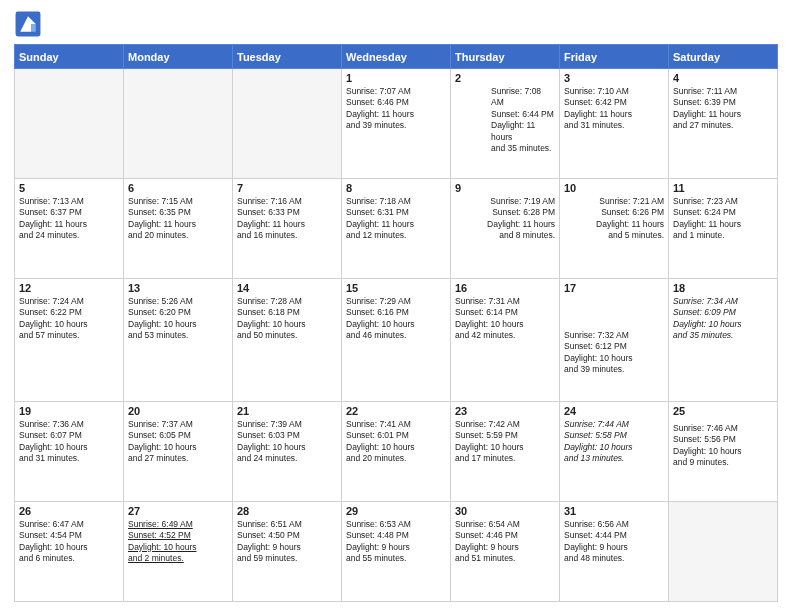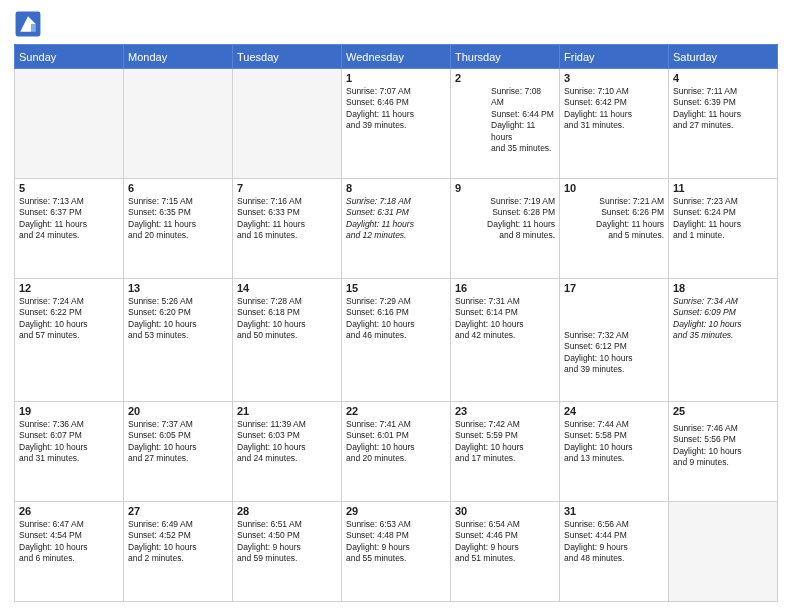--- a/index.html
+++ b/index.html
@@ -59,21 +59,21 @@
       flex: 1;
       border: 1px solid #ccc;
       border-collapse: collapse;
       width: 100%;
       table-layout: fixed;
     }
     .calendar th {
       background-color: #3a6cc8;
       color: #fff;
       font-size: 11px;
-      font-weight: normal;
+      font-weight: bold;
       padding: 4px 4px;
       text-align: left;
       border: 1px solid #5585d8;
       height: 24px;
     }
     .calendar td {
       vertical-align: top;
       border: 1px solid #d0d0d0;
       padding: 3px 4px;
       font-size: 9px;
@@ -181,21 +181,21 @@
           </td>
           <td>
             <span class="day-number">7</span>
             <div class="day-info" style="white-space: pre-line;">Sunrise: 7:16 AM
 Sunset: 6:33 PM
 Daylight: 11 hours
 and 16 minutes.</div>
           </td>
           <td>
             <span class="day-number">8</span>
-            <div class="day-info" style="white-space: pre-line; font-style: italic;">Sunrise: 7:18 AM
+            <div class="day-info" style="white-space: pre-line;">Sunrise: 7:18 AM
 Sunset: 6:31 PM
 Daylight: 11 hours
 and 12 minutes.</div>
           </td>
           <td>
             <span class="day-number">9</span>
             <div class="day-info" style="white-space: pre-line; text-align: right;">Sunrise: 7:19 AM
 Sunset: 6:28 PM
 Daylight: 11 hours
 and 8 minutes.</div>
@@ -276,42 +276,42 @@
           </td>
           <td>
             <span class="day-number">20</span>
             <div class="day-info" style="white-space: pre-line;">Sunrise: 7:37 AM
 Sunset: 6:05 PM
 Daylight: 10 hours
 and 27 minutes.</div>
           </td>
           <td>
             <span class="day-number">21</span>
-            <div class="day-info" style="white-space: pre-line;">Sunrise: 11:39 AM
+            <div class="day-info" style="white-space: pre-line;">Sunrise: 7:39 AM
 Sunset: 6:03 PM
 Daylight: 10 hours
 and 24 minutes.</div>
           </td>
           <td>
             <span class="day-number">22</span>
             <div class="day-info" style="white-space: pre-line;">Sunrise: 7:41 AM
 Sunset: 6:01 PM
 Daylight: 10 hours
 and 20 minutes.</div>
           </td>
           <td>
             <span class="day-number">23</span>
             <div class="day-info" style="white-space: pre-line;">Sunrise: 7:42 AM
 Sunset: 5:59 PM
 Daylight: 10 hours
 and 17 minutes.</div>
           </td>
           <td>
             <span class="day-number">24</span>
-            <div class="day-info" style="white-space: pre-line;">Sunrise: 7:44 AM
+            <div class="day-info" style="white-space: pre-line; font-style: italic;">Sunrise: 7:44 AM
 Sunset: 5:58 PM
 Daylight: 10 hours
 and 13 minutes.</div>
           </td>
           <td>
             <span class="day-number">25</span>
             <div class="day-info" style="white-space: pre-line; margin-top: 6px;">Sunrise: 7:46 AM
 Sunset: 5:56 PM
 Daylight: 10 hours
 and 9 minutes.</div>
@@ -320,21 +320,21 @@
         <tr>
           <td>
             <span class="day-number">26</span>
             <div class="day-info" style="white-space: pre-line;">Sunrise: 6:47 AM
 Sunset: 4:54 PM
 Daylight: 10 hours
 and 6 minutes.</div>
           </td>
           <td>
             <span class="day-number">27</span>
-            <div class="day-info" style="white-space: pre-line;">Sunrise: 6:49 AM
+            <div class="day-info" style="white-space: pre-line; text-decoration: underline;">Sunrise: 6:49 AM
 Sunset: 4:52 PM
 Daylight: 10 hours
 and 2 minutes.</div>
           </td>
           <td>
             <span class="day-number">28</span>
             <div class="day-info" style="white-space: pre-line;">Sunrise: 6:51 AM
 Sunset: 4:50 PM
 Daylight: 9 hours
 and 59 minutes.</div>

